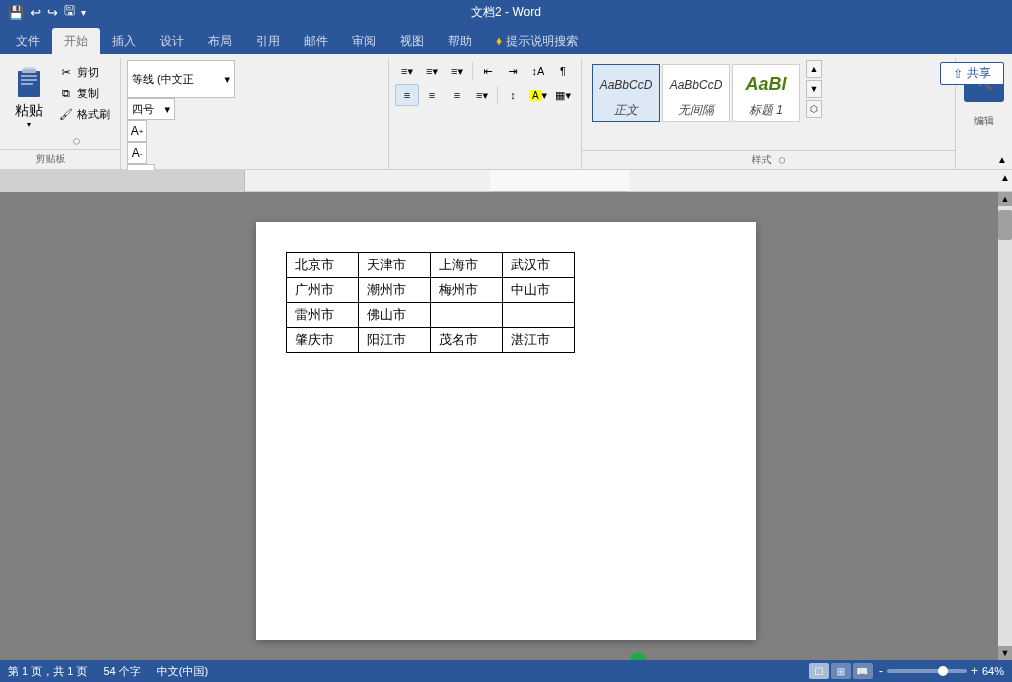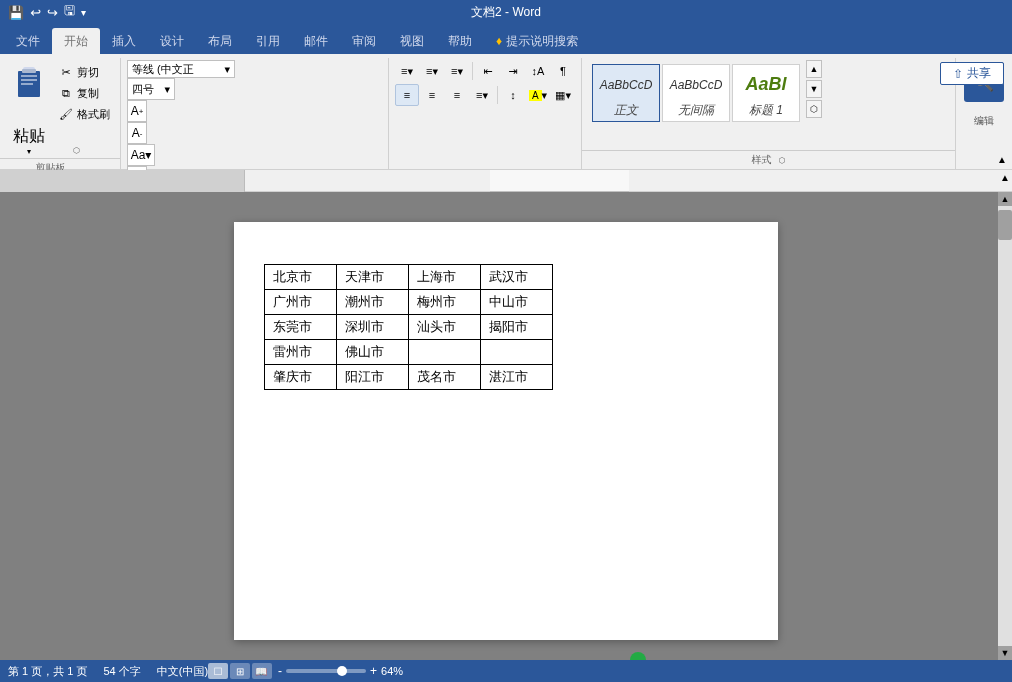--- a/index.html
+++ b/index.html
@@ -138,21 +138,21 @@
     .small-icon {
       width: 16px;
       height: 16px;
       display: inline-flex;
       align-items: center;
       justify-content: center;
       font-size: 11px;
     }
     .font-selector {
       width: 108px;
-      height: 18px;
+      height: 38px;
       border: 1px solid #c0c0c0;
       background: white;
       font-size: 11px;
       padding: 0 4px;
       cursor: pointer;
       display: flex;
       align-items: center;
       justify-content: space-between;
     }
     .font-size-selector {
@@ -293,24 +293,24 @@
       display: flex;
       justify-content: center;
       padding: 20px 0;
       height: calc(682px - 24px - 30px - 116px - 22px - 22px);
       overflow: hidden;
     }
 
     
     #page {
       background: white;
-      width: 544px;
+      width: 500px;
       min-height: 400px;
       box-shadow: 0 2px 8px rgba(0,0,0,0.3);
-      padding: 32px 30px;
+      padding: 20px 30px;
     }
 
     
     .word-table {
       border-collapse: collapse;
       margin: 10px 0;
     }
     .word-table td {
       border: 1px solid #000;
       padding: 3px 8px;
@@ -322,20 +322,21 @@
 
     
     #status-bar {
       height: 22px;
       background: #2b579a;
       display: flex;
       align-items: center;
       padding: 0 8px;
       color: white;
       font-size: 11px;
+      justify-content: space-between;
     }
     #status-bar .status-left {
       display: flex;
       gap: 16px;
     }
     #status-bar .status-right {
       display: flex;
       align-items: center;
       gap: 6px;
     }
@@ -467,21 +468,21 @@
           <div style="width:34px;height:40px;position:relative;display:flex;align-items:center;justify-content:center;">
             <svg width="30" height="38" viewBox="0 0 30 38">
               <rect x="4" y="8" width="22" height="26" fill="#2b579a" rx="1"></rect>
               <rect x="9" y="4" width="12" height="6" fill="#d0d8ec" rx="2"></rect>
               <rect x="8" y="6" width="14" height="4" fill="#aab8d0" rx="1"></rect>
               <rect x="7" y="12" width="16" height="2" fill="white" opacity="0.5"></rect>
               <rect x="7" y="16" width="16" height="2" fill="white" opacity="0.5"></rect>
               <rect x="7" y="20" width="12" height="2" fill="white" opacity="0.5"></rect>
             </svg>
           </div>
-          <span style="font-size:16px;margin-top:24px;">粘贴</span>
+          <span style="font-size:14px;">粘贴</span>
           <span style="font-size:8px;">▾</span>
         </div>
         <div class="clipboard-small-btns">
           <div class="small-btn">
             <span class="small-icon">✂</span>
             <span>剪切</span>
           </div>
           <div class="small-btn">
             <span class="small-icon">⧉</span>
             <span>复制</span>
@@ -653,26 +654,20 @@
               <td>上海市</td>
               <td>武汉市</td>
             </tr>
             <tr>
               <td>广州市</td>
               <td>潮州市</td>
               <td>梅州市</td>
               <td>中山市</td>
             </tr>
             <tr>
-              <td>东莞市</td>
-              <td>深圳市</td>
-              <td>汕头市</td>
-              <td>揭阳市</td>
-            </tr>
-            <tr>
               <td>雷州市</td>
               <td>佛山市</td>
               <td></td>
               <td></td>
             </tr>
             <tr>
               <td>肇庆市</td>
               <td>阳江市</td>
               <td>茂名市</td>
               <td>湛江市</td>

